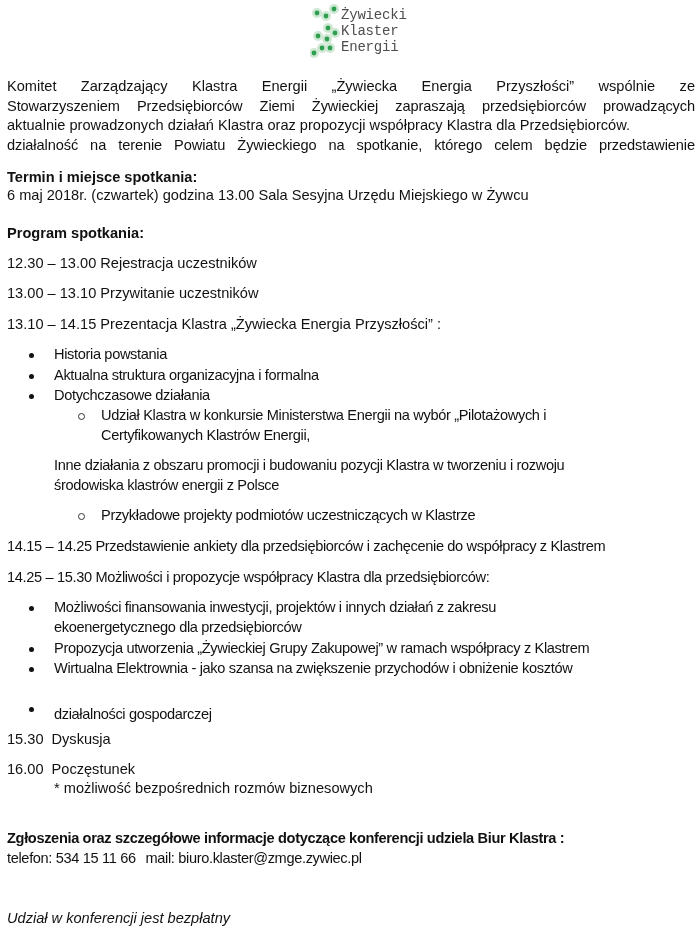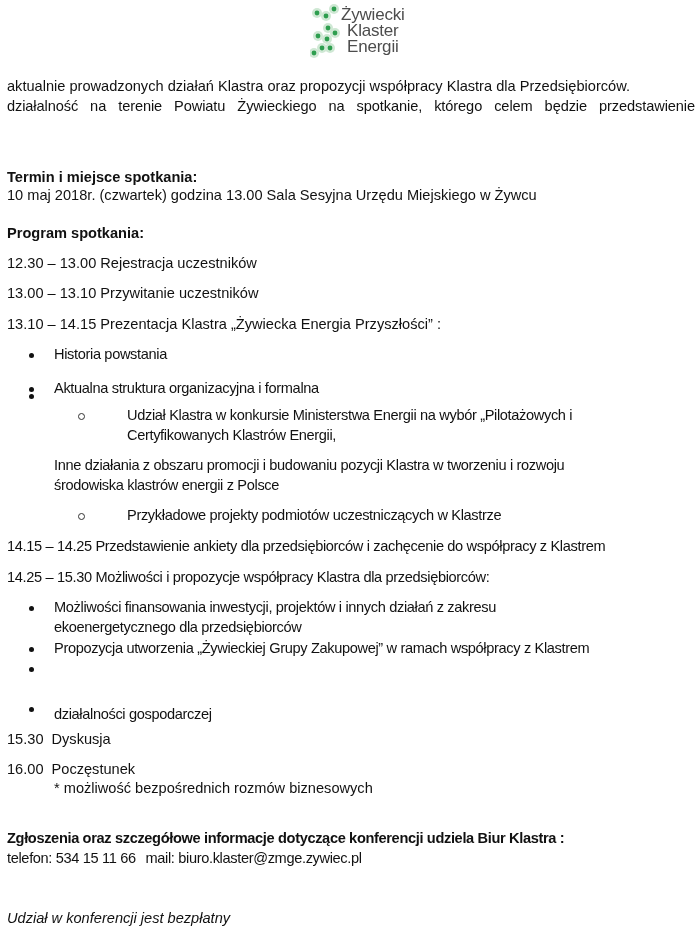--- a/index.html
+++ b/index.html
@@ -7,22 +7,22 @@
     width: 700px; height: 930px; overflow: hidden; position: relative;
     font-family: "Liberation Sans", sans-serif; color: #111111;
     font-size: 14.6px;
   }
   .logo {
     position: absolute; left: 310px; top: 4px; width: 100px; height: 56px;
   }
   .logo svg { position: absolute; left: 0; top: 0; }
   .logo-text {
     position: absolute; left: 31px; top: 3px;
-    font-family: Liberation Sans, sans-serif; font-size: 17px; line-height: 16px;
-    color: #4d4d4d; letter-spacing: -0.2px; text-align: center;
+    font-family: Liberation Mono, monospace; font-size: 14px; line-height: 16px;
+    color: #4d4d4d; letter-spacing: -0.2px;
   }
   .logo-text div { white-space: nowrap; }
 
   .abs { position: absolute; left: 7px; white-space: nowrap; line-height: 17px; }
   .intro {
     position: absolute; left: 7px; top: 77px; width: 688px;
     line-height: 19.5px; text-align: justify; text-align-last: left;
   }
   .intro .line { display: block; text-align: justify; text-align-last: justify; white-space: nowrap; }
   .intro .line.last { text-align-last: left; }
@@ -33,21 +33,21 @@
   .bullet { position: absolute; white-space: nowrap; line-height: 17px; }
   .bullet .dot {
     position: absolute; left: 29px; top: 7px; width: 5px; height: 5px;
     border-radius: 50%; background: #111;
   }
   .bullet .ring {
     position: absolute; left: 78px; top: 6px; width: 5px; height: 5px;
     border-radius: 50%; border: 1px solid #333; background: transparent;
   }
   .bullet .txt { position: absolute; left: 54px; top: 0; }
-  .bullet .txt2 { position: absolute; left: 101px; top: 0; margin-left: 26px; }
+  .bullet .txt2 { position: absolute; left: 101px; top: 0; }
 </style>
 </head>
 <body>
 
 <div class="logo">
   <svg width="32" height="56" viewBox="0 0 32 56">
     <g fill="#cfe8d4">
       <circle cx="7" cy="9" r="5"></circle>
         <circle cx="16" cy="12" r="5"></circle>
         <circle cx="24" cy="5" r="5"></circle>
@@ -73,42 +73,45 @@
     </g>
   </svg>
   <div class="logo-text">
     <div>Żywiecki</div>
     <div>Klaster</div>
     <div>Energii</div>
   </div>
 </div>
 
 <div class="intro">
+  <span class="line">Komitet Zarządzający Klastra Energii „Żywiecka Energia Przyszłości” wspólnie ze</span>
+  <span class="line" style="letter-spacing:-0.1px">Stowarzyszeniem Przedsiębiorców Ziemi Żywieckiej zapraszają przedsiębiorców prowadzących</span>
   <span class="line last">aktualnie prowadzonych działań Klastra oraz propozycji współpracy Klastra dla Przedsiębiorców.</span>
   <span class="line" style="letter-spacing:-0.1px">działalność na terenie Powiatu Żywieckiego na spotkanie, którego celem będzie przedstawienie</span>
 </div>
 
 <div class="abs bold" style="top:169px">Termin i miejsce spotkania:</div>
-<div class="abs" style="top:187px">10 maj 2018r. (czwartek) godzina 13.00 Sala Sesyjna Urzędu Miejskiego w Żywcu</div>
+<div class="abs" style="top:187px">6 maj 2018r. (czwartek) godzina 13.00 Sala Sesyjna Urzędu Miejskiego w Żywcu</div>
 
 <div class="abs bold" style="top:225px">Program spotkania:</div>
 <div class="abs" style="top:255px">12.30 – 13.00 Rejestracja uczestników</div>
 <div class="abs" style="top:285px">13.00 – 13.10 Przywitanie uczestników</div>
 <div class="abs" style="top:316px">13.10 – 14.15 Prezentacja Klastra „Żywiecka Energia Przyszłości” :</div>
 
 <div class="bullet condensed" style="left:0;top:346px;width:700px;height:17px">
   <span class="dot"></span>
   <span class="txt">Historia powstania</span>
 </div>
-<div class="bullet condensed" style="left:0;top:380px;width:700px;height:17px">
+<div class="bullet condensed" style="left:0;top:367px;width:700px;height:17px">
   <span class="dot"></span>
   <span class="txt">Aktualna struktura organizacyjna i formalna</span>
 </div>
 <div class="bullet condensed" style="left:0;top:387px;width:700px;height:17px">
   <span class="dot"></span>
+  <span class="txt">Dotychczasowe działania</span>
 </div>
 <div class="bullet condensed" style="left:0;top:407px;width:700px;height:17px">
   <span class="ring"></span>
   <span class="txt2">Udział Klastra w konkursie Ministerstwa Energii na wybór „Pilotażowych i</span>
 </div>
 <div class="bullet condensed" style="left:0;top:427px;width:700px;height:17px">
   <span class="txt2">Certyfikowanych Klastrów Energii,</span>
 </div>
 
 <div class="bullet condensed" style="left:0;top:457px;width:700px;height:17px">
@@ -131,20 +134,21 @@
 </div>
 <div class="bullet condensed" style="left:0;top:619px;width:700px;height:17px">
   <span class="txt">ekoenergetycznego dla przedsiębiorców</span>
 </div>
 <div class="bullet condensed" style="left:0;top:640px;width:700px;height:17px">
   <span class="dot"></span>
   <span class="txt">Propozycja utworzenia „Żywieckiej Grupy Zakupowej” w ramach współpracy z Klastrem</span>
 </div>
 <div class="bullet condensed" style="left:0;top:660px;width:700px;height:17px">
   <span class="dot"></span>
+  <span class="txt">Wirtualna Elektrownia  - jako szansa na zwiększenie przychodów i obniżenie kosztów</span>
 </div>
 <div class="bullet condensed" style="left:0;top:706px;width:700px;height:17px">
   <span class="txt">działalności gospodarczej</span>
 </div>
 <div class="bullet condensed" style="left:0;top:700px;width:700px;height:17px">
   <span class="dot"></span>
 </div>
 
 <div class="abs" style="top:731px">
   <span>15.30</span><span style="display:inline-block;width:8px"></span><span>Dyskusja</span>

